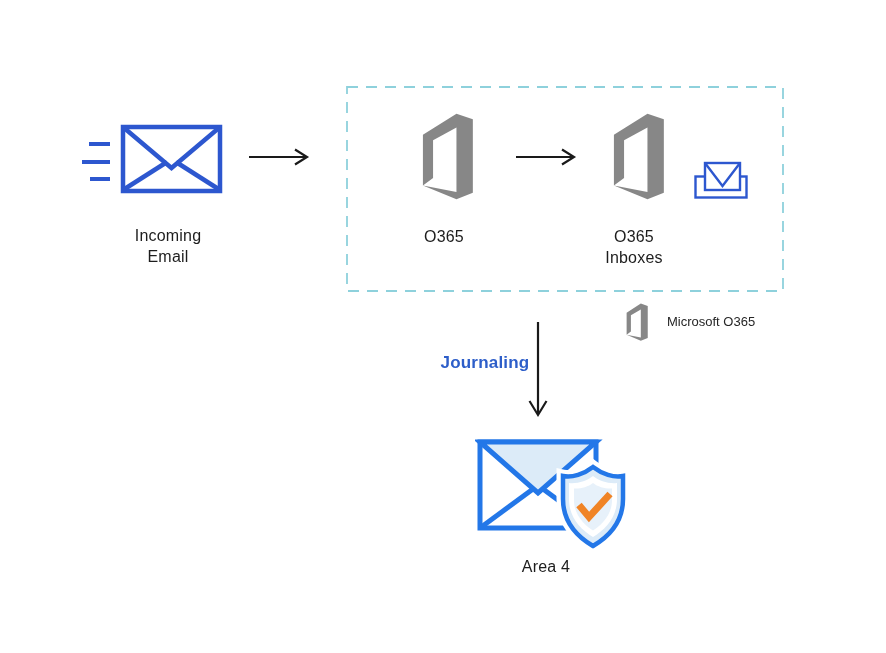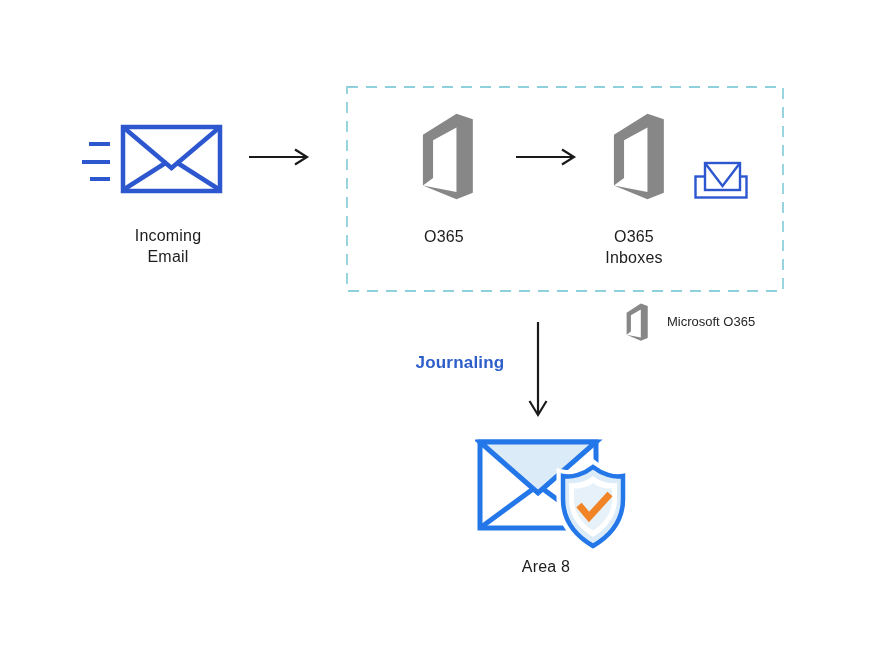--- a/index.html
+++ b/index.html
@@ -29,20 +29,21 @@
     line-height: 16px;
     color: #262626;
   }
   .journaling-label {
     position: absolute;
     text-align: center;
     font-size: 17px;
     font-weight: bold;
     color: #2d5ec9;
     letter-spacing: 0.2px;
+    margin-left: 25px;
   }
 </style>
 </head>
 <body>
 
 <div class="canvas">
 
   <svg class="abs" style="left:80px; top:120px;" width="145" height="78" viewBox="0 0 145 78">
     <g stroke="#2d57cf" stroke-width="4" stroke-linecap="butt">
       <line x1="9" y1="24" x2="30" y2="24"></line>
@@ -120,16 +121,16 @@
     <path d="M118,31 C127,38 139,42 148,40 L148,63 C148,86 135,100 118,110 C101,100 88,86 88,63 L88,40 C97,42 109,38 118,31 Z" fill="#dcebf8" stroke="#2377e8" stroke-width="4.5"></path>
 
     <path d="M118,40 C124,45 134,48 142,47 L142,63 C142,81 131,93 118,101 C105,93 94,81 94,63 L94,47 C102,48 112,45 118,40 Z" fill="#ffffff"></path>
 
     <path d="M118,47 C123,51 131,53 137,52.5 L137,64 C137,78 128,88 118,94.5 C108,88 99,78 99,64 L99,52.5 C105,53 113,51 118,47 Z" fill="#e7f1fa"></path>
 
     <path d="M104,69 L114,81 L135,58" fill="none" stroke="#f08426" stroke-width="7" stroke-linecap="butt" stroke-linejoin="miter"></path>
   </svg>
 
   <div class="node-label" style="left:463px; top:556px; width:166px; line-height:22px;">
-    <div>Area 8</div>
+    <div>Area 4</div>
   </div>
 
 </div>
 
 </body></html>

